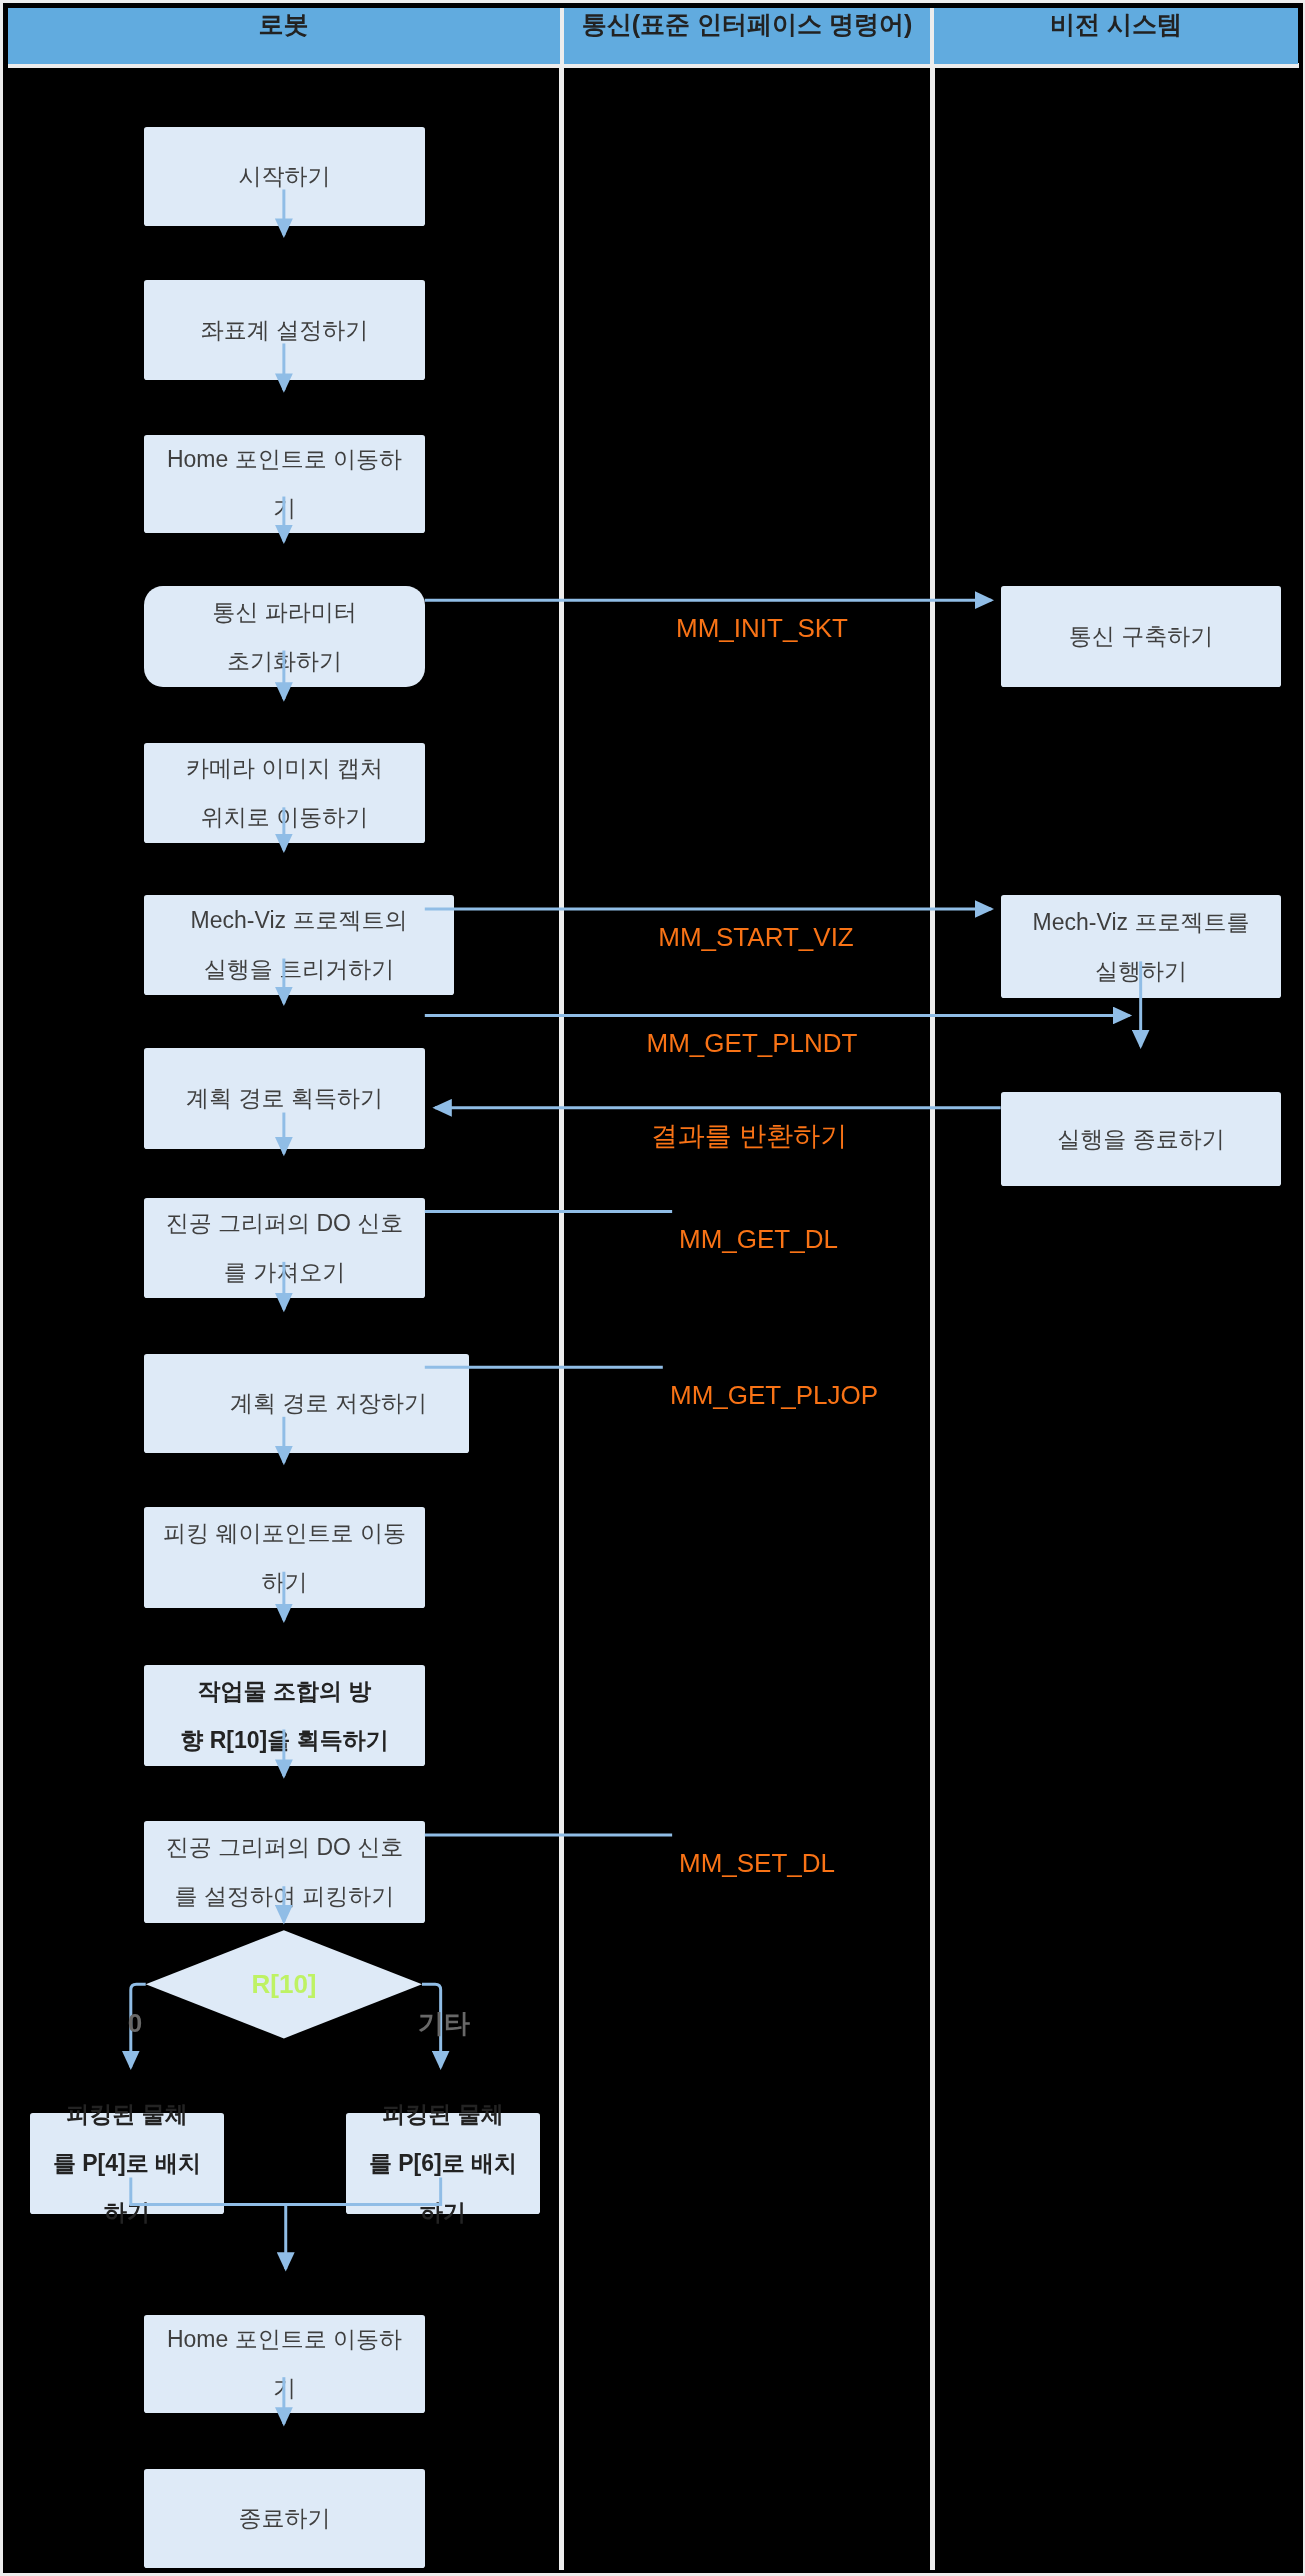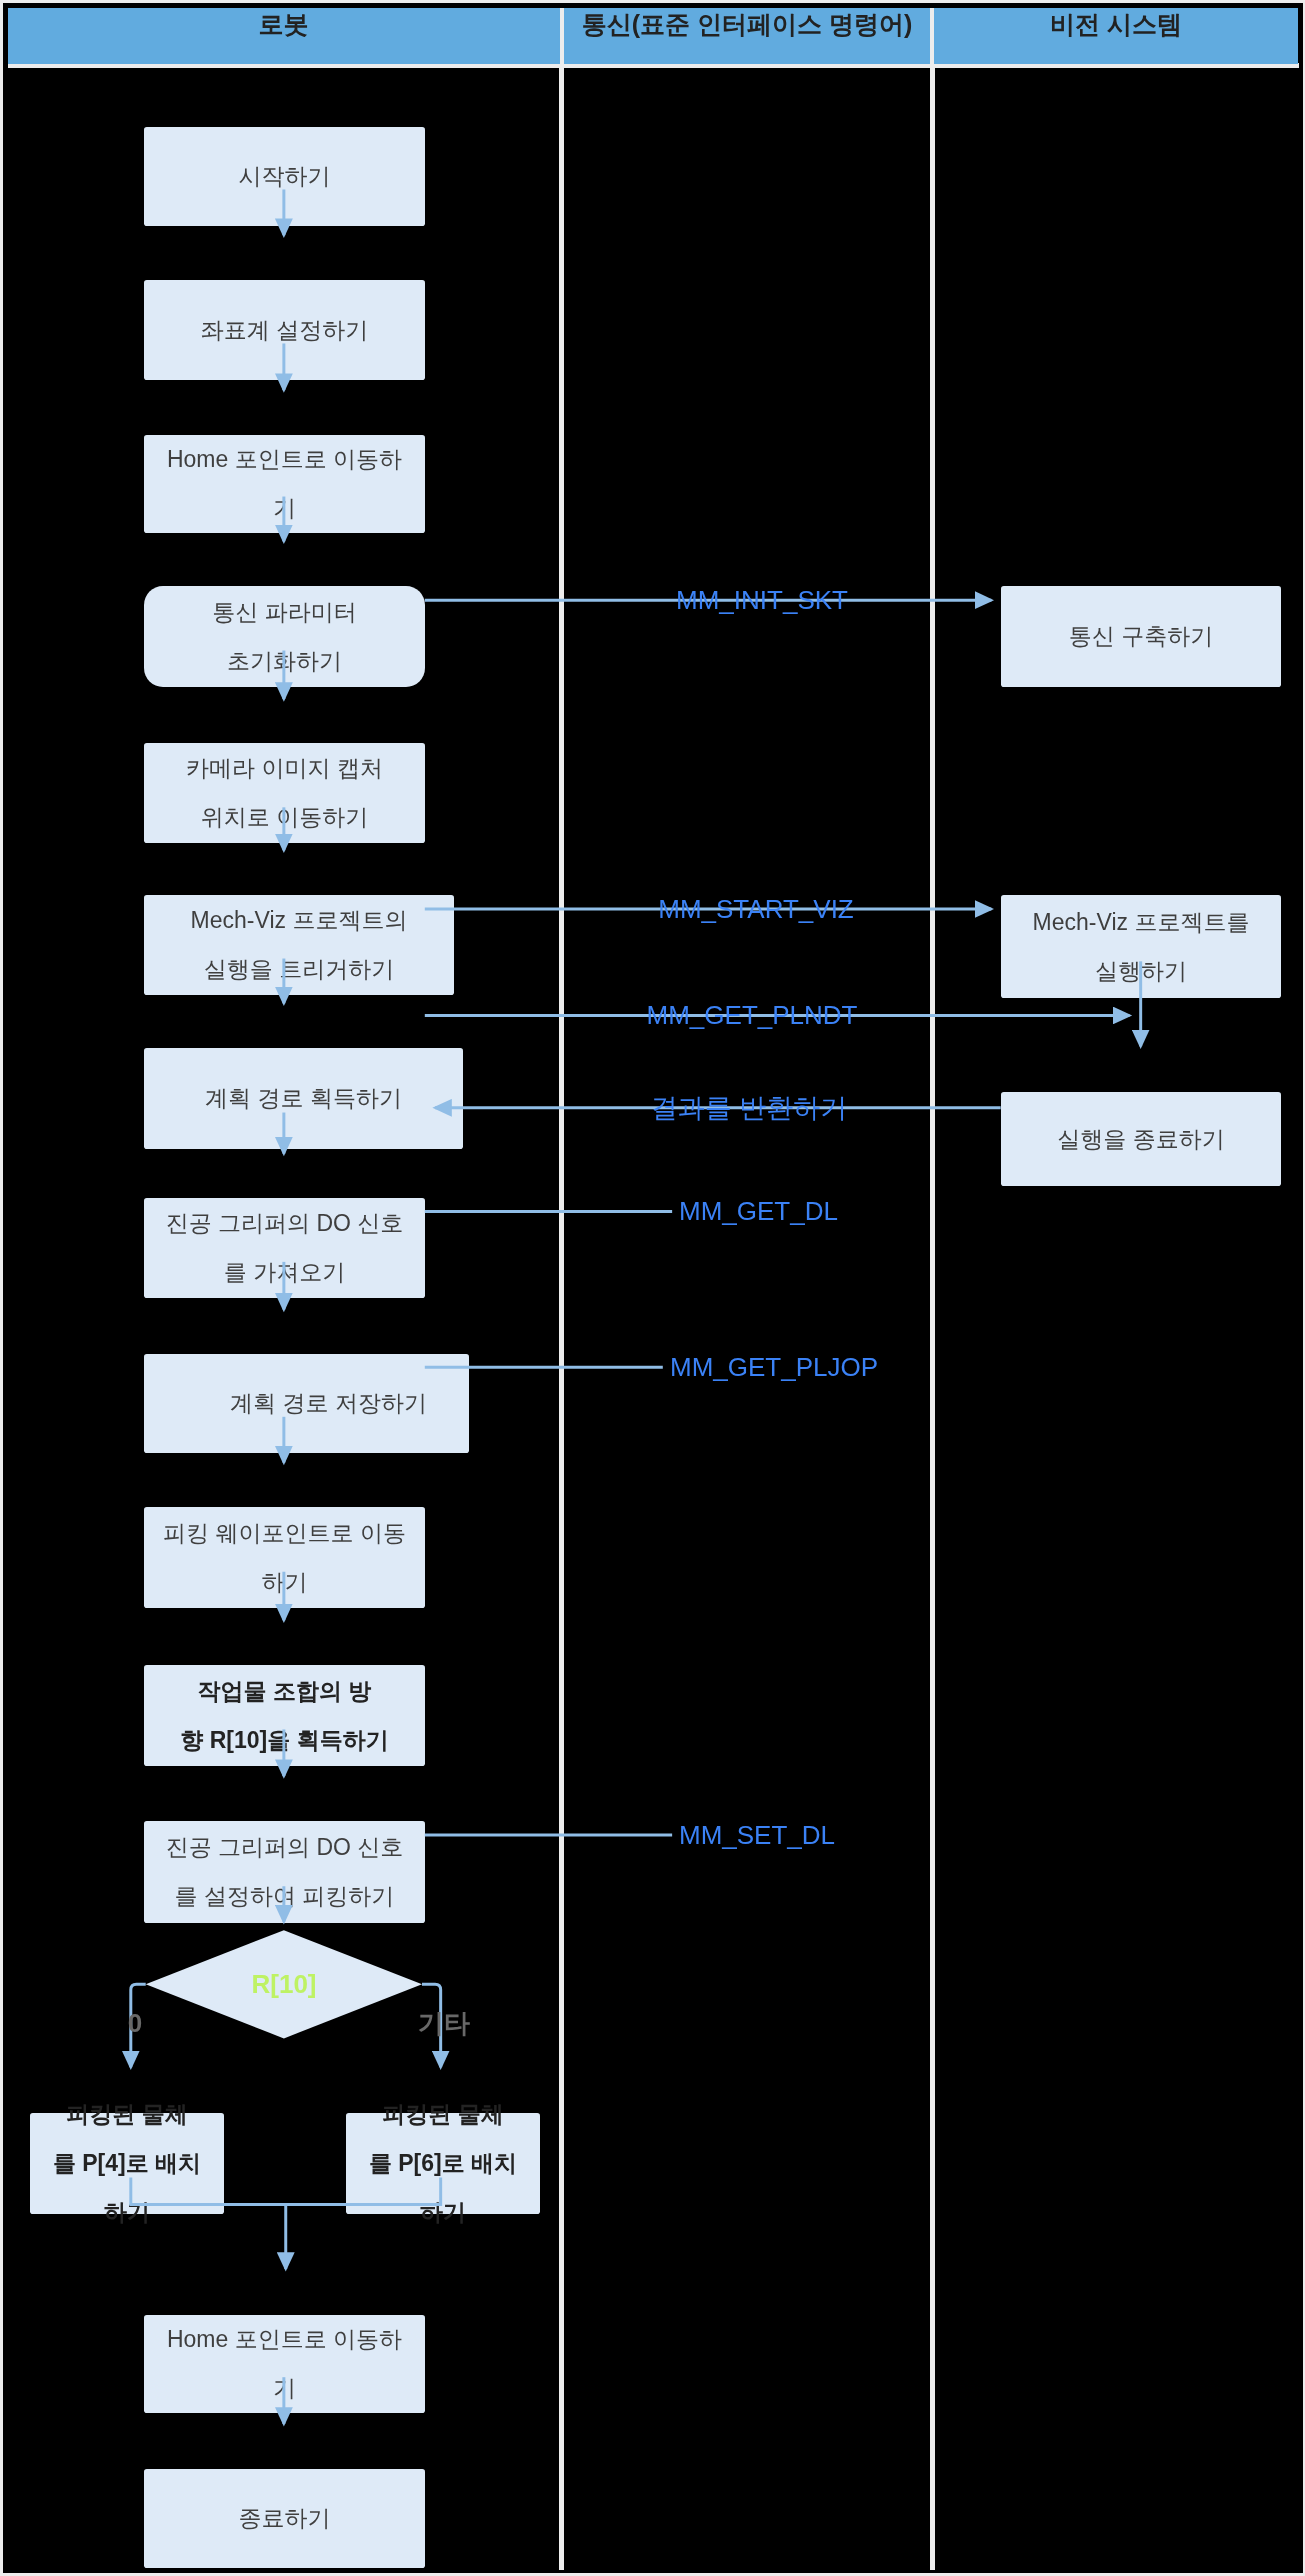--- a/index.html
+++ b/index.html
@@ -16,22 +16,22 @@
     font-size:25px; font-weight:bold; color:#222; white-space:nowrap;
   }
   .box{
     position:absolute; background:#deeaf7; border-radius:2.8px; z-index:3;
     display:flex; align-items:center; justify-content:center; text-align:center;
     font-size:23px; color:#3f3f3f; line-height:49px; white-space:pre-line;margin-top:36px;
   }
   .box.bold{font-weight:bold; color:#232323;}
   .lines{position:absolute; left:0; top:0; z-index:4;}
   .msg{
-    position:absolute; z-index:5; font-size:26px; color:#3b82f6; font-weight:500;
-    white-space:nowrap; transform:translate(-50%,-50%);
+    position:absolute; z-index:5; font-size:26px; color:#f97316; font-weight:500;
+    white-space:nowrap; transform:translate(-50%,-50%);margin-top:28px;
   }
   .msg.anchor-left{transform:translate(0,-50%);}
   .msg.korean{font-size:27px; font-weight:normal;}
   .branch-label{
     position:absolute; z-index:5; font-size:26px; font-weight:bold; color:#686868;
     transform:translate(-50%,-50%); white-space:nowrap;
   }
   .diamond-label{
     position:absolute; z-index:5; font-size:26px; font-weight:bold; color:#bef264;
     transform:translate(-50%,-50%); white-space:nowrap;
@@ -100,21 +100,21 @@
   <div class="box" style="left:144px;top:91px;width:281px;height:99px;"><span>시작하기</span></div>
   <div class="box" style="left:144px;top:244px;width:281px;height:100px;"><span>좌표계 설정하기</span></div>
   <div class="box" style="left:144px;top:399px;width:281px;height:98px;"><span>Home 포인트로 이동하
 기</span></div>
   <div class="box" style="left:144px;top:550px;width:281px;height:101px;border-radius:19px;"><span>통신 파라미터
 초기화하기</span></div>
   <div class="box" style="left:144px;top:707px;width:281px;height:100px;"><span>카메라 이미지 캡처
 위치로 이동하기</span></div>
   <div class="box" style="left:144px;top:859px;width:310px;height:100px;"><span>Mech-Viz 프로젝트의
 실행을 트리거하기</span></div>
-  <div class="box" style="left:144px;top:1012px;width:319px;height:101px;"><span>계획 경로 획득하기</span></div>
+  <div class="box" style="left:144px;top:1012px;width:281px;height:101px;"><span>계획 경로 획득하기</span></div>
   <div class="box" style="left:144px;top:1162px;width:281px;height:100px;"><span>진공 그리퍼의 DO 신호
 를 가져오기</span></div>
   <div class="box" style="left:144px;top:1318px;width:281px;height:99px;padding-left:44px;"><span>계획 경로 저장하기</span></div>
   <div class="box" style="left:144px;top:1471px;width:281px;height:101px;"><span>피킹 웨이포인트로 이동
 하기</span></div>
   <div class="box bold" style="left:144px;top:1629px;width:281px;height:101px;"><span>작업물 조합의 방
 향 R[10]을 획득하기</span></div>
   <div class="box" style="left:144px;top:1785px;width:281px;height:102px;"><span>진공 그리퍼의 DO 신호
 를 설정하여 피킹하기</span></div>
   <div class="box bold" style="left:30px;top:2077px;width:194px;height:101px;"><span>피킹된 물체

